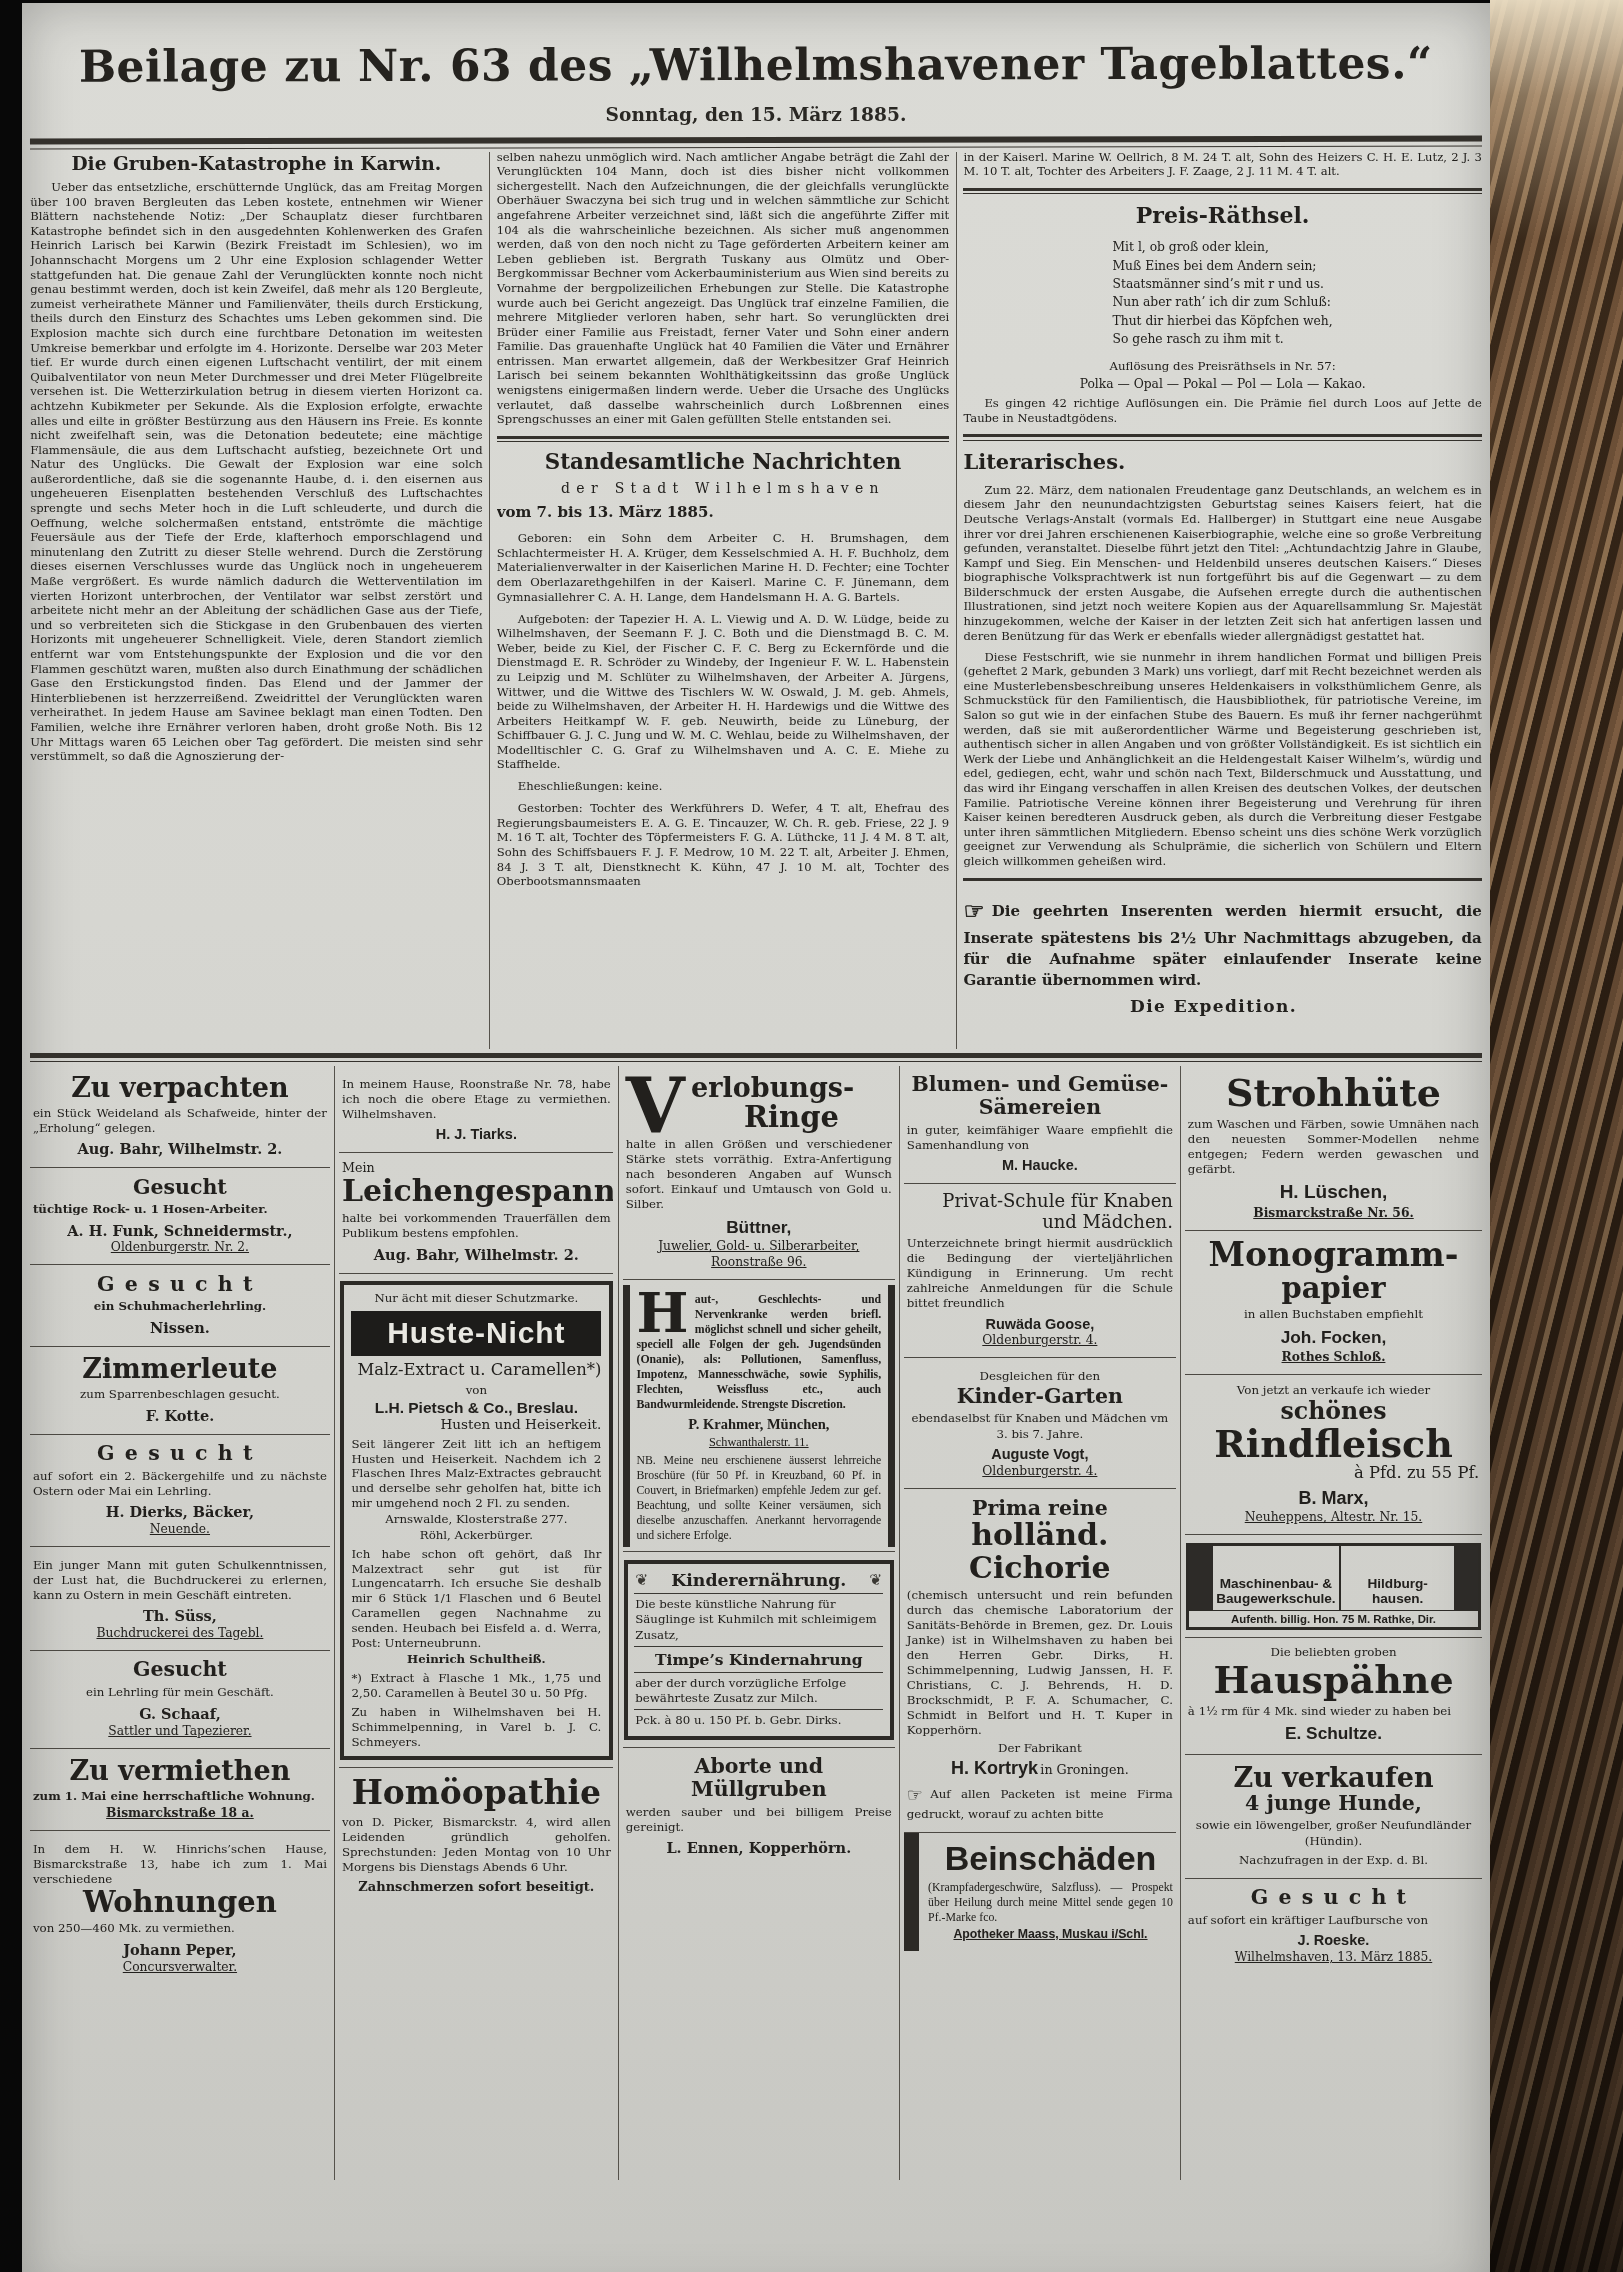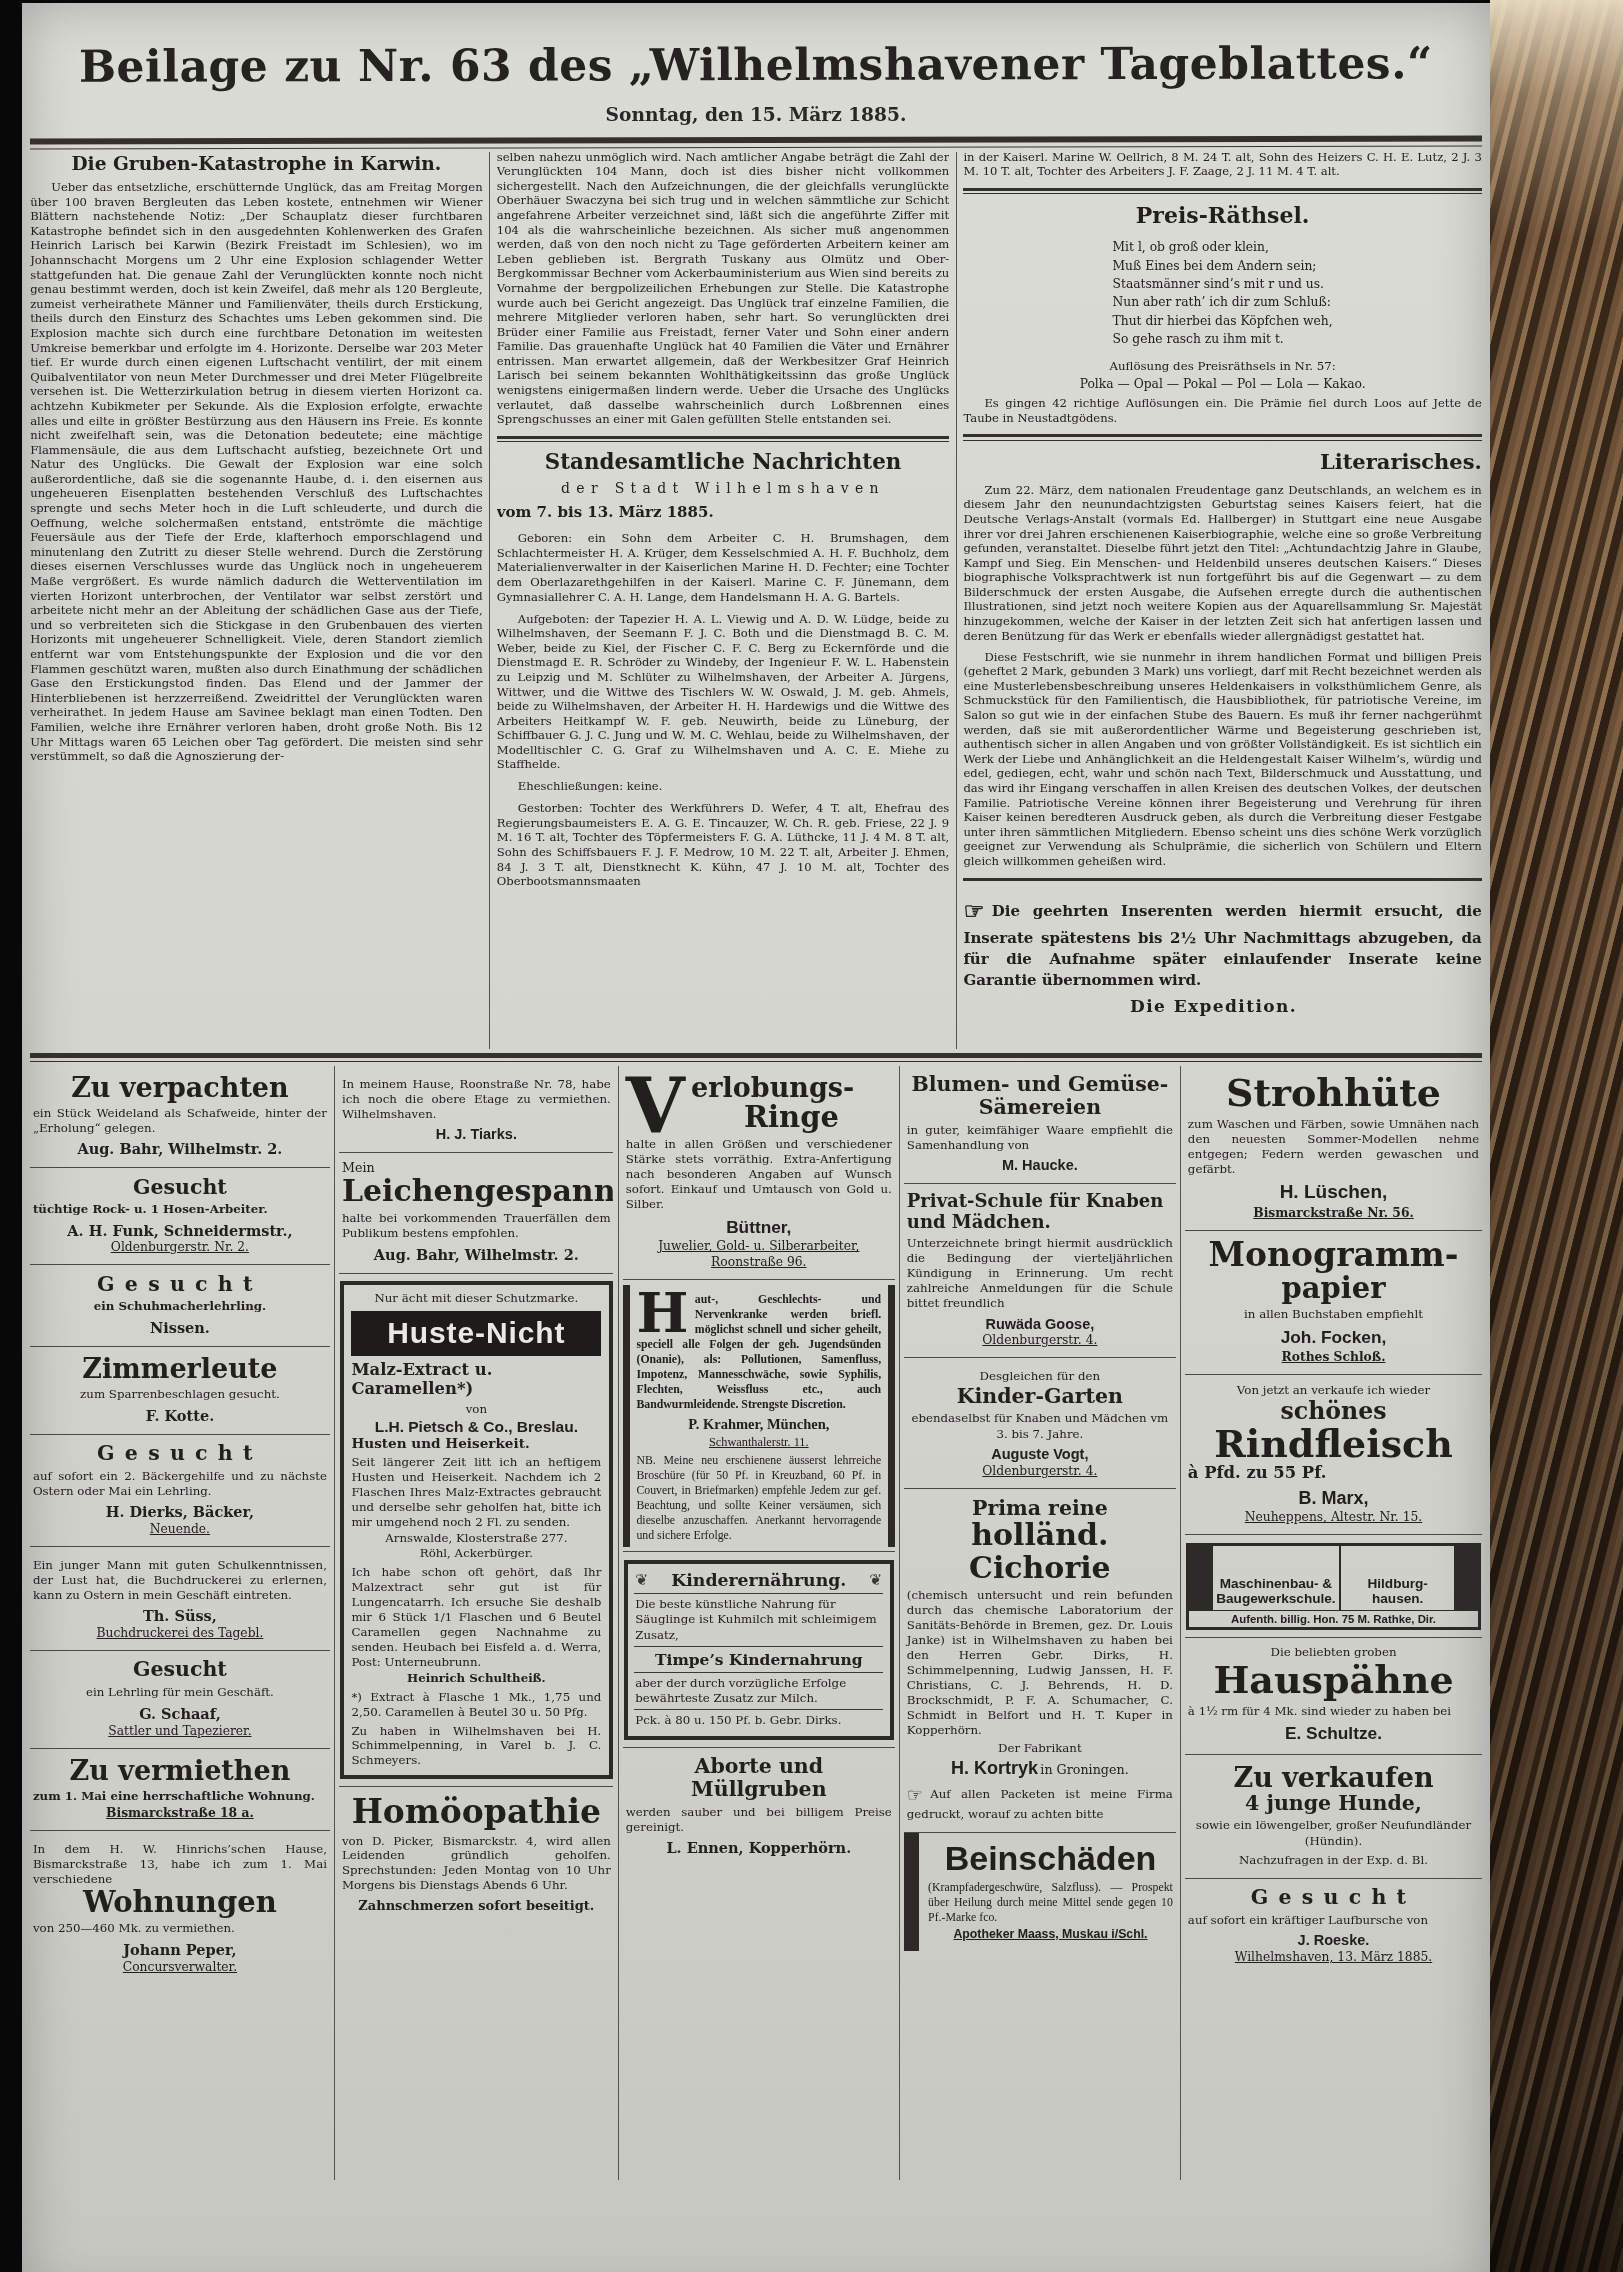--- a/index.html
+++ b/index.html
@@ -35,35 +35,35 @@
   .para{text-indent:21px;}
   .mini-rule{border-top:3.2px solid #34312c;margin:9px 0 8.2px;}
   .mini-rule.dbl{border-bottom:1.4px solid #34312c;height:2.3px;}
   .sa-title{font-size:21.4px;font-weight:bold;text-align:center;line-height:1.1;}
   .sa-sub{font-size:14px;text-align:center;letter-spacing:.45em;margin-top:6.4px;}
   .sa-date{font-size:15px;font-weight:bold;margin:5.5px 0 9px;}
   .rz-title{font-size:22px;font-weight:bold;text-align:center;margin:2.7px 0 8.2px;}
   .poem{width:fit-content;margin:0 auto;text-align:left;font-size:12.3px;line-height:1.5;}
   .rz-sol-head{text-align:center;font-size:11.8px;margin-top:10px;}
   .rz-sol{text-align:center;font-size:12.3px;margin-top:3.6px;}
-  .lit-title{font-size:21px;font-weight:bold;text-align:right;margin:4.5px 0 7.3px;}
+  .lit-title{font-size:21px;font-weight:bold;text-align:left;margin:4.5px 0 7.3px;}
   .notice{font-size:15px;font-weight:bold;line-height:1.4;padding-top:6.4px;}
   .manicule{font-size:23.6px;vertical-align:-2.7px;padding-right:7.3px;color:#2a2824;}
   .expedition{text-align:center;font-size:17px;font-weight:bold;letter-spacing:1.4px;padding:4.5px 18px 0 0;}
   .sect-rule{border-top:5px solid #34312c;border-bottom:1.8px solid #34312c;height:3.2px;margin:4.5px 0 2.7px;}
   
   .adsec{display:flex;height:1114px;overflow:hidden;margin-top:3.6px;}
   .vsep2{flex:0 0 1.4px;background:#55524b;margin:0 4.1px;}
   .acol{overflow:hidden;}
   .acolA{flex:1.07 1 0;}.acolB{flex:.98 1 0;}.acolC{flex:.97 1 0;}.acolD{flex:.97 1 0;}.acolE{flex:1.06 1 0;}
   .ad{padding:7.3px 2.7px 10px;border-bottom:1.4px solid #4b4842;}
   .ad:last-child{border-bottom:none;}
   .ad-h1{font-size:27px;font-weight:bold;text-align:center;line-height:1.08;}
   .ad-h2{font-size:20.5px;font-weight:bold;text-align:center;line-height:1.12;}
-  .ad-h3{font-size:16.4px;font-weight:bold;text-align:left;line-height:1.15;}
+  .ad-h3{font-size:16.4px;font-weight:normal;text-align:right;line-height:1.15;}
   .ad-sp{letter-spacing:.5em;}
   .ad-b{font-size:11.8px;line-height:1.27;text-align:justify;margin-top:3.6px;}
   .ad-bc{font-size:11.8px;line-height:1.3;text-align:center;margin-top:3.6px;}
   .ad-sig{text-align:center;font-size:14.5px;font-weight:bold;margin-top:4.5px;}
   .ad-sig-sm{text-align:center;font-size:12.3px;margin-top:1.8px;text-decoration:underline;}
   .ad-huge{font-size:38px;font-weight:bold;text-align:center;line-height:1.05;}
   .initial{float:left;font-size:76px;line-height:.78;font-weight:bold;padding:3.6px 6.4px 0 0;}
   .boxed{border:4.5px solid #2c2a26;padding:6.4px 7.3px;margin:2.7px 0.9px;}
   .sans{font-family:"Liberation Sans", sans-serif;}
   .banner{background:#1d1c1a;color:#e9e8e2;font-family:"Liberation Sans",sans-serif;font-weight:bold;font-size:30px;text-align:center;padding:4.5px 1.8px 6.4px;letter-spacing:0.9px;margin:4.5px 0;}

